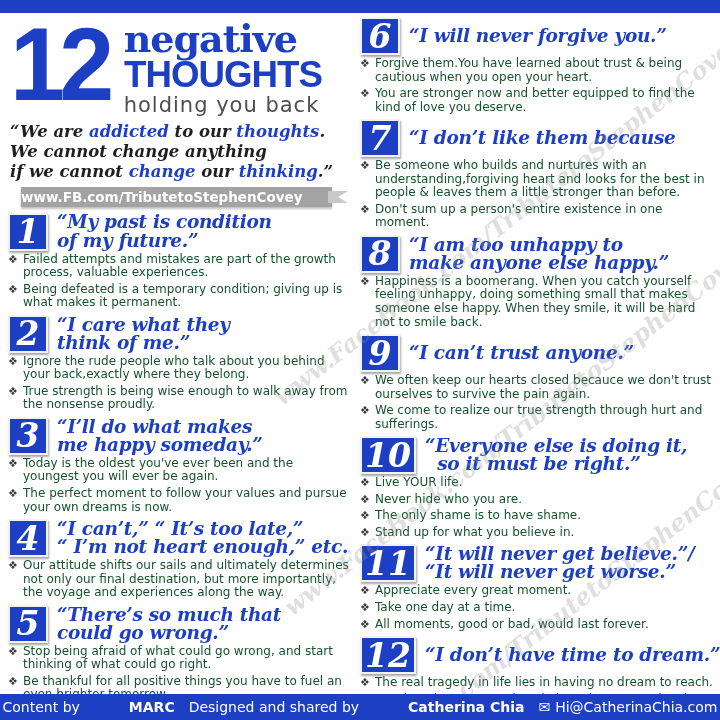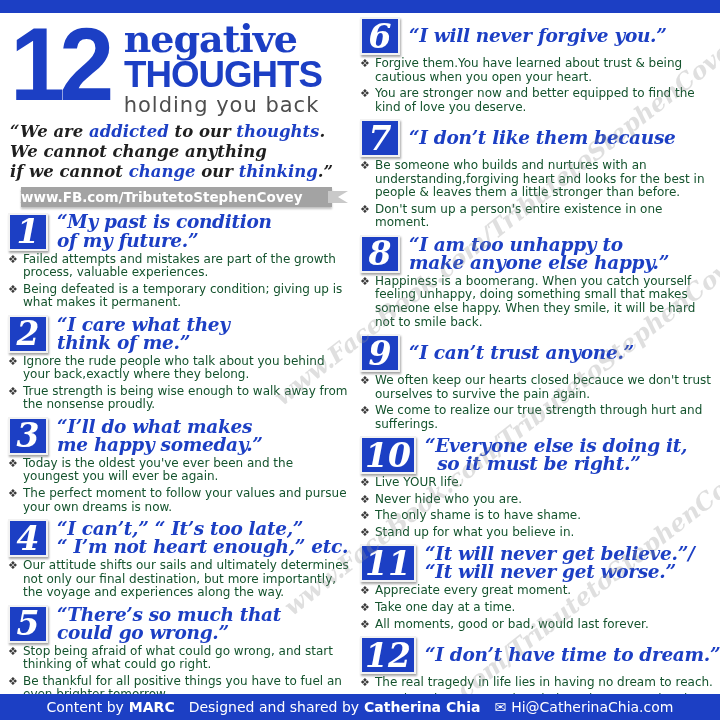--- a/index.html
+++ b/index.html
@@ -41,21 +41,21 @@
   .titles{margin-left:9px;}
   .title-line{font-family:"DejaVu Serif","Liberation Serif",serif;font-weight:bold;font-style:italic;
               font-size:18.5px;line-height:.98;color:var(--blue,#1c3fc4);white-space:pre;letter-spacing:-.3px;}
   .bullets{margin-top:2px;}
   .bullet{display:flex;margin:0 0 3px 0;}
   .dia{flex:none;width:15px;font-size:11px;color:#3a3a3a;line-height:1.2;}
   .btext{flex:1;font-size:12px;line-height:1.13;color:#14532d;}
   
   .footer{position:absolute;left:0;bottom:0;width:720px;height:26px;background:var(--blue,#1c3fc4);
           display:flex;align-items:center;justify-content:center;gap:14px;color:#ffffff;font-size:14px;}
-  .footer b{font-weight:bold;}
+  .footer b{font-weight:bold;margin-left:44px;}
   .fseg{display:flex;gap:5px;align-items:flex-start;}
   
   .wm{position:absolute;font-family:"DejaVu Serif","Liberation Serif",serif;font-weight:bold;font-style:italic;
       font-size:24px;color:rgba(150,150,150,.30);transform:rotate(-38deg);white-space:nowrap;pointer-events:none;}
 </style>
 </head>
 <body>
 
 <div class="page">
   <div class="topbar"></div>

